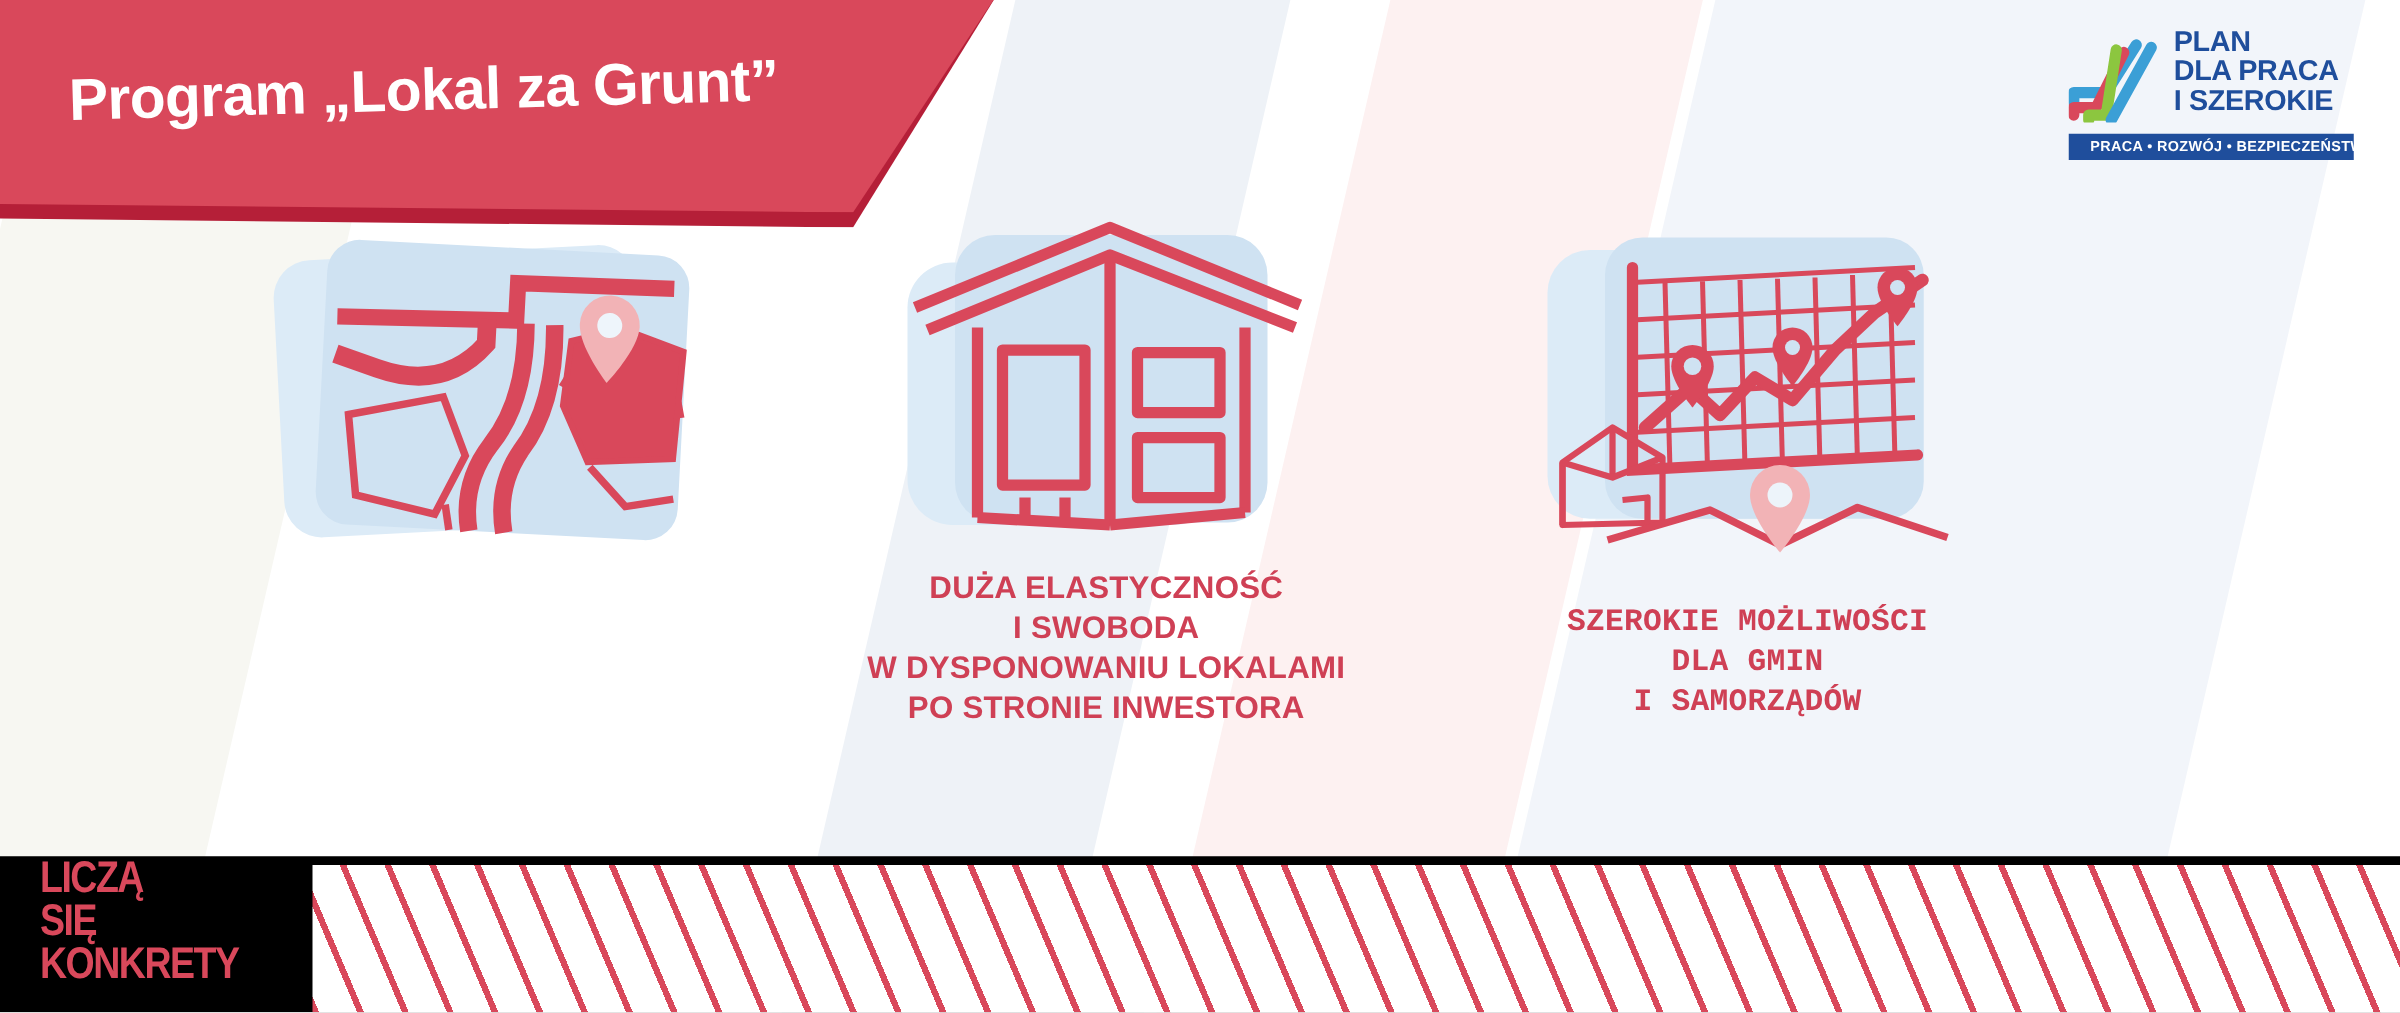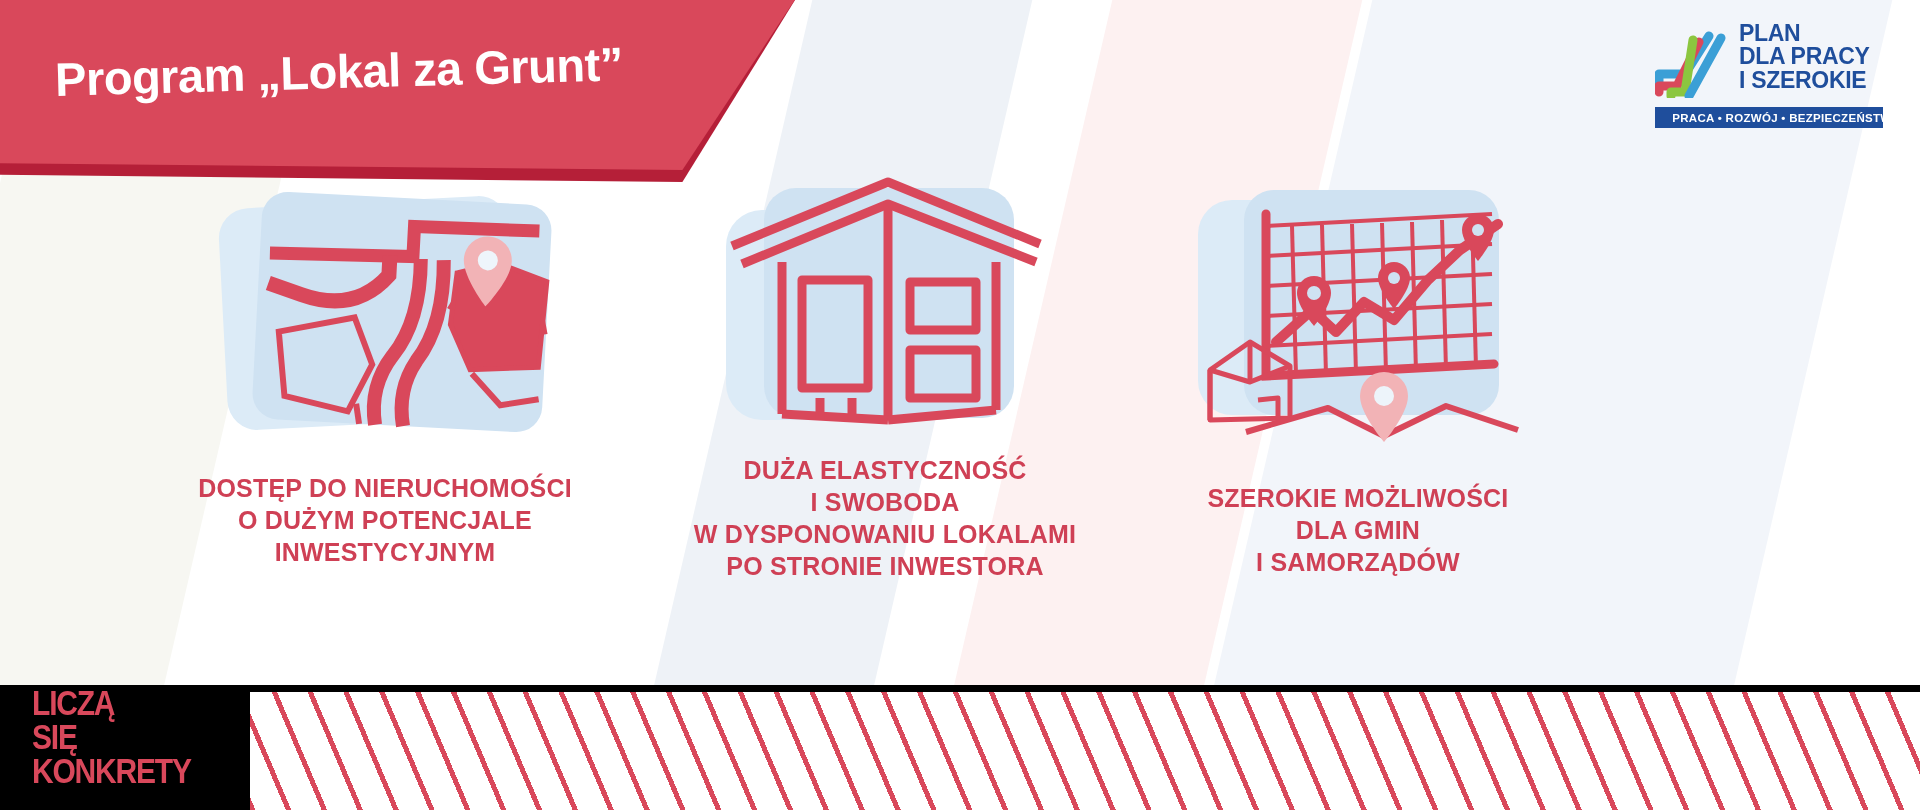--- a/index.html
+++ b/index.html
@@ -57,21 +57,21 @@
     display:flex; align-items:center; justify-content:center;
     white-space:nowrap;
     padding-left:35px;
   }
 
   
   .cols { position:absolute; left:0; top:170px; width:1920px; height:440px; }
   .col { position:absolute; top:0; text-align:center; }
   .col-1 { left:150px;  width:470px; }
   .col-2 { left:665px;  width:440px; }
-  .col-3 { left:1138px; width:440px; }
+  .col-3 { left:1178px; width:440px;font-family:Liberation Mono, monospace; }
 
   .icon-wrap { position:relative; width:100%; height:290px; }
   .icon-wrap svg { position:absolute; left:50%; transform:translateX(-50%); top:0; }
 
   .col-label {
     color:#cf4055; font-weight:bold; font-size:25px;
     line-height:1.28; letter-spacing:0.2px; white-space:pre-line;
   }
   .col-1 .col-label { margin-top:12px; }
   .col-2 .col-label { margin-top:-6px; }
@@ -111,21 +111,21 @@
 
   <div class="pdp-logo">
     <svg class="pdp-marks" viewBox="0 0 80 72">
       <path d="M4 56 L4 48 L30 48 L54 10" stroke="#3b9fd6" stroke-width="9" fill="none" stroke-linecap="round" stroke-linejoin="round"></path>
       <path d="M4 66 L4 60 L22 60 L44 16" stroke="#d9485b" stroke-width="9" fill="none" stroke-linecap="round" stroke-linejoin="round"></path>
       <path d="M16 70 L16 66 L30 66 L38 14" stroke="#8cc63f" stroke-width="9" fill="none" stroke-linecap="round" stroke-linejoin="round"></path>
       <path d="M34 70 L66 12" stroke="#3b9fd6" stroke-width="9" fill="none" stroke-linecap="round"></path>
     </svg>
     <div class="pdp-text">
       <div>PLAN</div>
-      <div>DLA PRACY</div>
+      <div>DLA PRACA</div>
       <div>I SZEROKIE</div>
     </div>
     <div class="pdp-bar">PRACA • ROZWÓJ • BEZPIECZEŃSTWO</div>
   </div>
 
   <div class="cols">
 
     <div class="col col-1">
       <div class="icon-wrap">
         <svg width="360" height="280" viewBox="0 0 360 280">
@@ -139,23 +139,20 @@
             <path d="M245 130 Q300 160 342 150" stroke="#d9485b" stroke-width="13" fill="none"></path>
             <polygon points="250,100 290,88 340,104 336,190 268,196 246,152" fill="#d9485b" stroke="#d9485b" stroke-width="5"></polygon>
             <polygon points="75,168 150,150 170,196 148,244 84,232" fill="none" stroke="#d9485b" stroke-width="6"></polygon>
             <path d="M156 236 L160 256" stroke="#d9485b" stroke-width="6" fill="none"></path>
             <path d="M270 200 L300 230 L338 222" stroke="#d9485b" stroke-width="6" fill="none"></path>
             <path d="M280 62 a24 24 0 0 1 24 24 c0 18 -24 46 -24 46 s-24 -28 -24 -46 a24 24 0 0 1 24 -24 z" fill="#f2b3b6"></path>
             <circle cx="280" cy="86" r="10" fill="#eef5fb"></circle>
           </g>
         </svg>
       </div>
-      <div class="col-label">DOSTĘP DO NIERUCHOMOŚCI
-O DUŻYM POTENCJALE
-INWESTYCYJNYM</div>
     </div>
 
     <div class="col col-2">
       <div class="icon-wrap">
         <svg width="330" height="280" viewBox="0 0 330 280">
           <rect x="6" y="40" width="250" height="210" rx="36" fill="#dcebf7"></rect>
           <rect x="44" y="18" width="250" height="230" rx="32" fill="#cfe2f2"></rect>
           <g stroke="#d9485b" stroke-width="9" fill="none" stroke-linejoin="round">
             <path d="M12 76 L168 12 L320 74"></path>
             <path d="M22 94 L168 34 L316 92"></path>

